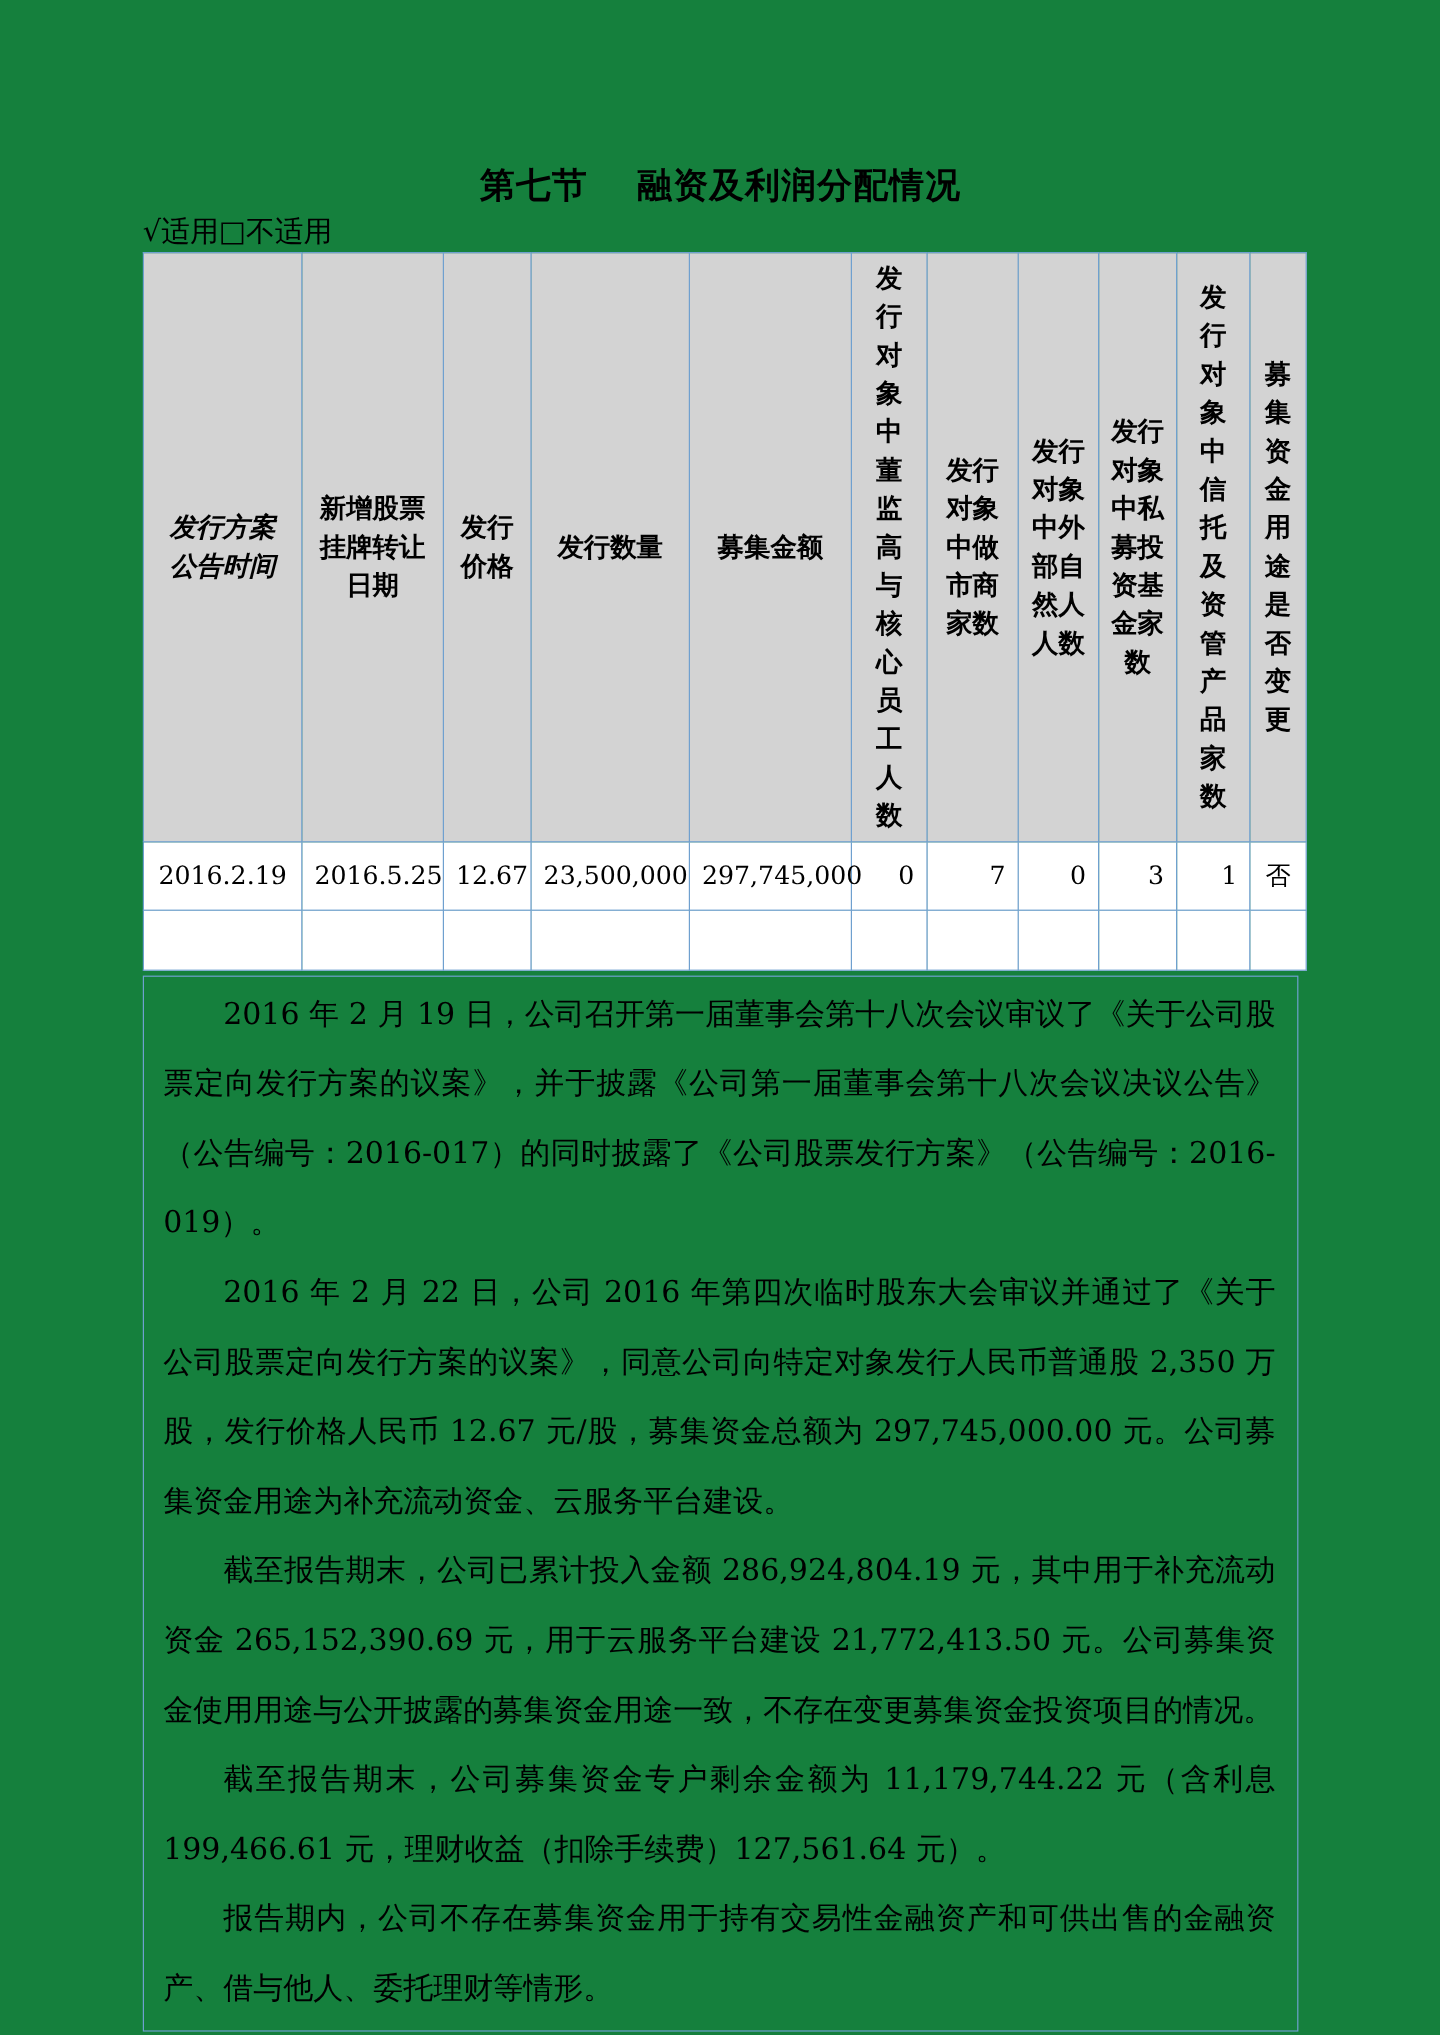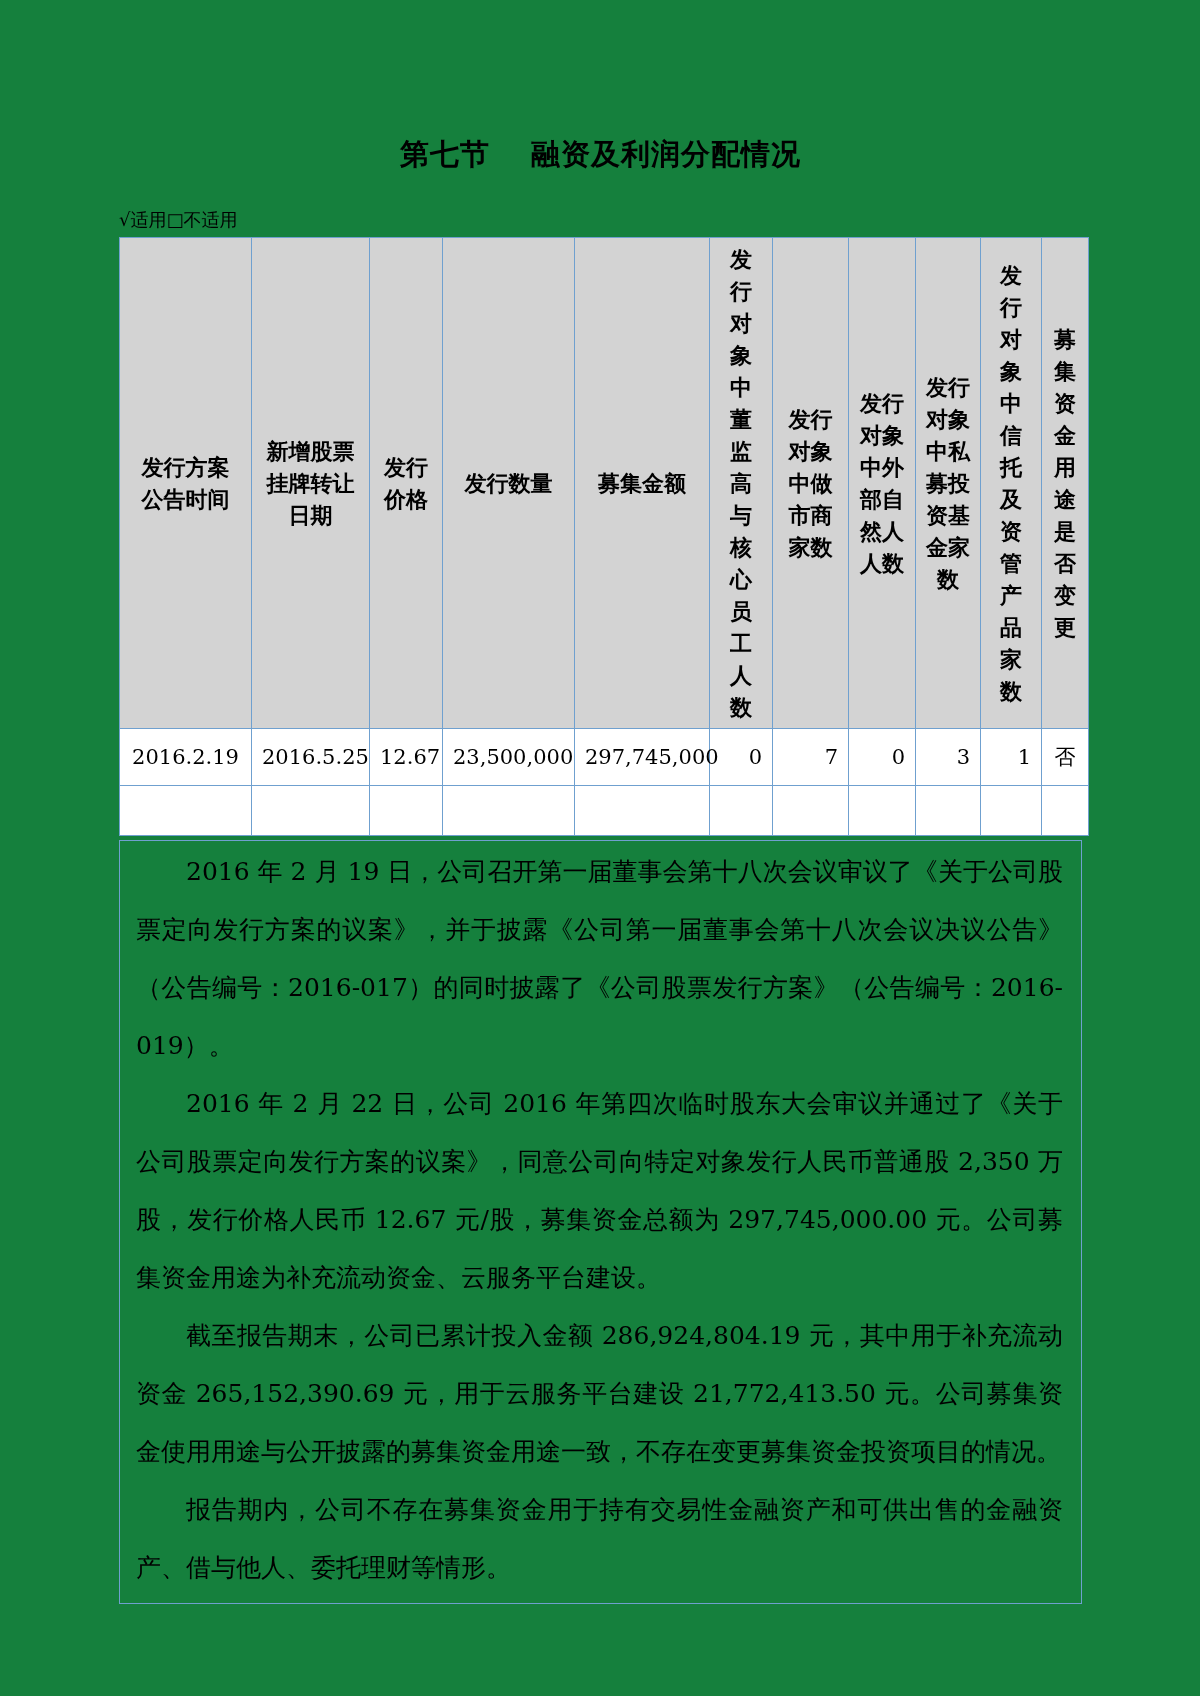--- a/index.html
+++ b/index.html
@@ -28,22 +28,22 @@
   .section-heading {
     margin-top: 26px;
     font-family: "DejaVu Sans", "Liberation Sans", sans-serif;
     font-size: 24px;
     font-weight: bold;
     height: 34px;
     line-height: 34px;
   }
   .section-heading .sec-num { margin-right: 40px; }
   .applicability {
-    margin-top: 31px;
-    font-size: 18px;
+    margin-top: 4px;
+    font-size: 24px;
     height: 30px;
     line-height: 30px;
   }
   .unit-line {
     font-size: 21px;
     text-align: right;
     height: 28px;
     line-height: 28px;
   }
   table.issuance {
@@ -101,21 +101,21 @@
 
   <h1 class="doc-title">第七节　 融资及利润分配情况</h1>
 
 
   <div class="applicability">√适用□不适用</div>
 
 
   <table class="issuance">
     <thead>
       <tr id="thead-row">
-          <th style="width: 132px;">发行方案
+          <th style="width: 132px; font-style: italic;">发行方案
 公告时间</th>
           <th style="width: 118px;">新增股票
 挂牌转让
 日期</th>
           <th style="width: 73px;">发行
 价格</th>
           <th style="width: 132px;">发行数量</th>
           <th style="width: 135px;">募集金额</th>
           <th style="width: 63px;">发
 行
@@ -204,16 +204,17 @@
           <td style="text-align: center;"></td>
         </tr>
       </tbody>
   </table>
 
 
   <div class="funds-box" id="funds-box">
       <p>2016 年 2 月 19 日，公司召开第一届董事会第十八次会议审议了《关于公司股票定向发行方案的议案》，并于披露《公司第一届董事会第十八次会议决议公告》（公告编号：2016-017）的同时披露了《公司股票发行方案》（公告编号：2016-019）。</p>
       <p>2016 年 2 月 22 日，公司 2016 年第四次临时股东大会审议并通过了《关于公司股票定向发行方案的议案》，同意公司向特定对象发行人民币普通股 2,350 万股，发行价格人民币 12.67 元/股，募集资金总额为 297,745,000.00 元。公司募集资金用途为补充流动资金、云服务平台建设。</p>
       <p>截至报告期末，公司已累计投入金额 286,924,804.19 元，其中用于补充流动资金 265,152,390.69 元，用于云服务平台建设 21,772,413.50 元。公司募集资金使用用途与公开披露的募集资金用途一致，不存在变更募集资金投资项目的情况。</p>
+      <p>截至报告期末，公司募集资金专户剩余金额为 11,179,744.22 元（含利息 199,466.61 元，理财收益（扣除手续费）127,561.64 元）。</p>
       <p>报告期内，公司不存在募集资金用于持有交易性金融资产和可供出售的金融资产、借与他人、委托理财等情形。</p>
     </div>
 
 </div>
 
 </body></html>

